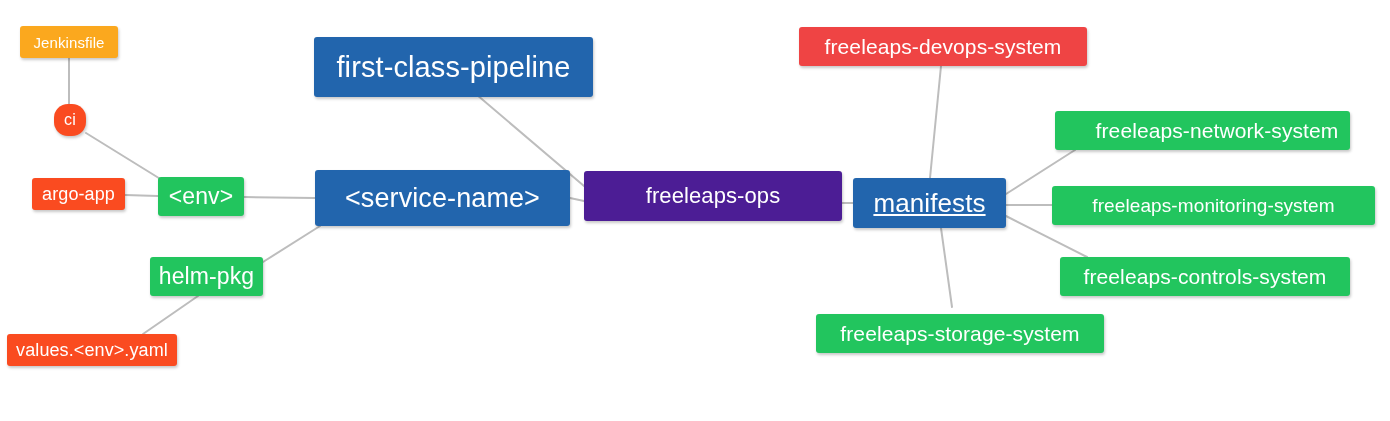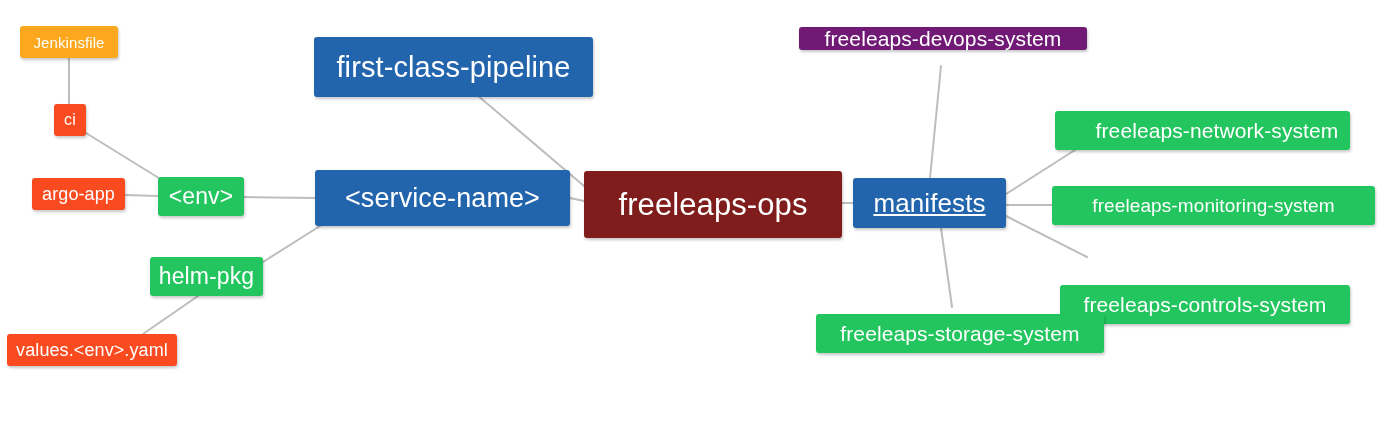--- a/index.html
+++ b/index.html
@@ -54,29 +54,29 @@
       <line x1="158" y1="196" x2="125" y2="195" stroke="#bdbdbd" stroke-width="2" stroke-linecap="round"></line>
       <line x1="69" y1="104" x2="69" y2="58" stroke="#bdbdbd" stroke-width="2" stroke-linecap="round"></line>
       <line x1="198" y1="296" x2="143" y2="334" stroke="#bdbdbd" stroke-width="2" stroke-linecap="round"></line>
       <line x1="930" y1="178" x2="941" y2="66" stroke="#bdbdbd" stroke-width="2" stroke-linecap="round"></line>
       <line x1="1006" y1="194" x2="1075" y2="150" stroke="#bdbdbd" stroke-width="2" stroke-linecap="round"></line>
       <line x1="1006" y1="205" x2="1052" y2="205" stroke="#bdbdbd" stroke-width="2" stroke-linecap="round"></line>
       <line x1="1006" y1="216" x2="1087" y2="257" stroke="#bdbdbd" stroke-width="2" stroke-linecap="round"></line>
       <line x1="941" y1="228" x2="952" y2="307" stroke="#bdbdbd" stroke-width="2" stroke-linecap="round"></line>
     </svg>
   <div id="node-layer">
-      <div class="node" style="left: 584px; top: 171px; width: 258px; height: 67px; background: #7f1d1d; font-size: 31px; color: rgb(255, 255, 255);">freeleaps-ops</div>
+      <div class="node" style="left: 584px; top: 171px; width: 258px; height: 50px; background: #4c1d95; font-size: 22px; color: rgb(255, 255, 255);">freeleaps-ops</div>
       <div class="node" style="left: 315px; top: 170px; width: 255px; height: 56px; background: rgb(34, 101, 173); font-size: 27px; color: rgb(255, 255, 255);">&lt;service-name&gt;</div>
       <div class="node" style="left: 314px; top: 37px; width: 279px; height: 60px; background: rgb(34, 101, 173); font-size: 29px; color: rgb(255, 255, 255);">first-class-pipeline</div>
       <div class="node" style="left: 853px; top: 178px; width: 153px; height: 50px; background: rgb(34, 101, 173); font-size: 26px; color: rgb(255, 255, 255); text-decoration: underline;">manifests</div>
       <div class="node" style="left: 158px; top: 177px; width: 86px; height: 39px; background: rgb(34, 197, 94); font-size: 23px; color: rgb(255, 255, 255);">&lt;env&gt;</div>
       <div class="node" style="left: 150px; top: 257px; width: 113px; height: 39px; background: rgb(34, 197, 94); font-size: 23px; color: rgb(255, 255, 255);">helm-pkg</div>
-      <div class="node" style="left: 54px; top: 104px; width: 32px; height: 32px; background: rgb(250, 75, 32); font-size: 16px; color: rgb(255, 255, 255);">ci</div>
+      <div class="node" style="left: 54px; top: 104px; width: 32px; height: 32px; background: rgb(250, 75, 32); font-size: 16px; color: rgb(255, 255, 255); border-radius: 14px;">ci</div>
       <div class="node" style="left: 20px; top: 26px; width: 98px; height: 32px; background: rgb(251, 168, 30); font-size: 15px; color: rgb(255, 255, 255);">Jenkinsfile</div>
       <div class="node" style="left: 32px; top: 178px; width: 93px; height: 32px; background: rgb(250, 75, 32); font-size: 18px; color: rgb(255, 255, 255);">argo-app</div>
       <div class="node" style="left: 7px; top: 334px; width: 170px; height: 32px; background: rgb(250, 75, 32); font-size: 18px; color: rgb(255, 255, 255);">values.&lt;env&gt;.yaml</div>
-      <div class="node" style="left: 799px; top: 27px; width: 288px; height: 23px; background: #701a75; font-size: 21px; color: rgb(255, 255, 255);">freeleaps-devops-system</div>
+      <div class="node" style="left: 799px; top: 27px; width: 288px; height: 39px; background: #ef4444; font-size: 21px; color: rgb(255, 255, 255);">freeleaps-devops-system</div>
       <div class="node" style="left: 1055px; top: 111px; width: 295px; height: 39px; background: rgb(34, 197, 94); font-size: 21px; color: rgb(255, 255, 255); padding-left: 29px;">freeleaps-network-system</div>
       <div class="node" style="left: 1052px; top: 186px; width: 323px; height: 39px; background: rgb(34, 197, 94); font-size: 19px; color: rgb(255, 255, 255);">freeleaps-monitoring-system</div>
-      <div class="node" style="left: 1060px; top: 257px; width: 290px; height: 39px; background: rgb(34, 197, 94); font-size: 21px; color: rgb(255, 255, 255); margin-top: 28px;">freeleaps-controls-system</div>
+      <div class="node" style="left: 1060px; top: 257px; width: 290px; height: 39px; background: rgb(34, 197, 94); font-size: 21px; color: rgb(255, 255, 255);">freeleaps-controls-system</div>
       <div class="node" style="left: 816px; top: 307px; width: 288px; height: 39px; background: rgb(34, 197, 94); font-size: 21px; color: rgb(255, 255, 255); margin-top: 7px;">freeleaps-storage-system</div>
     </div>
 </div>
 
 </body></html>

